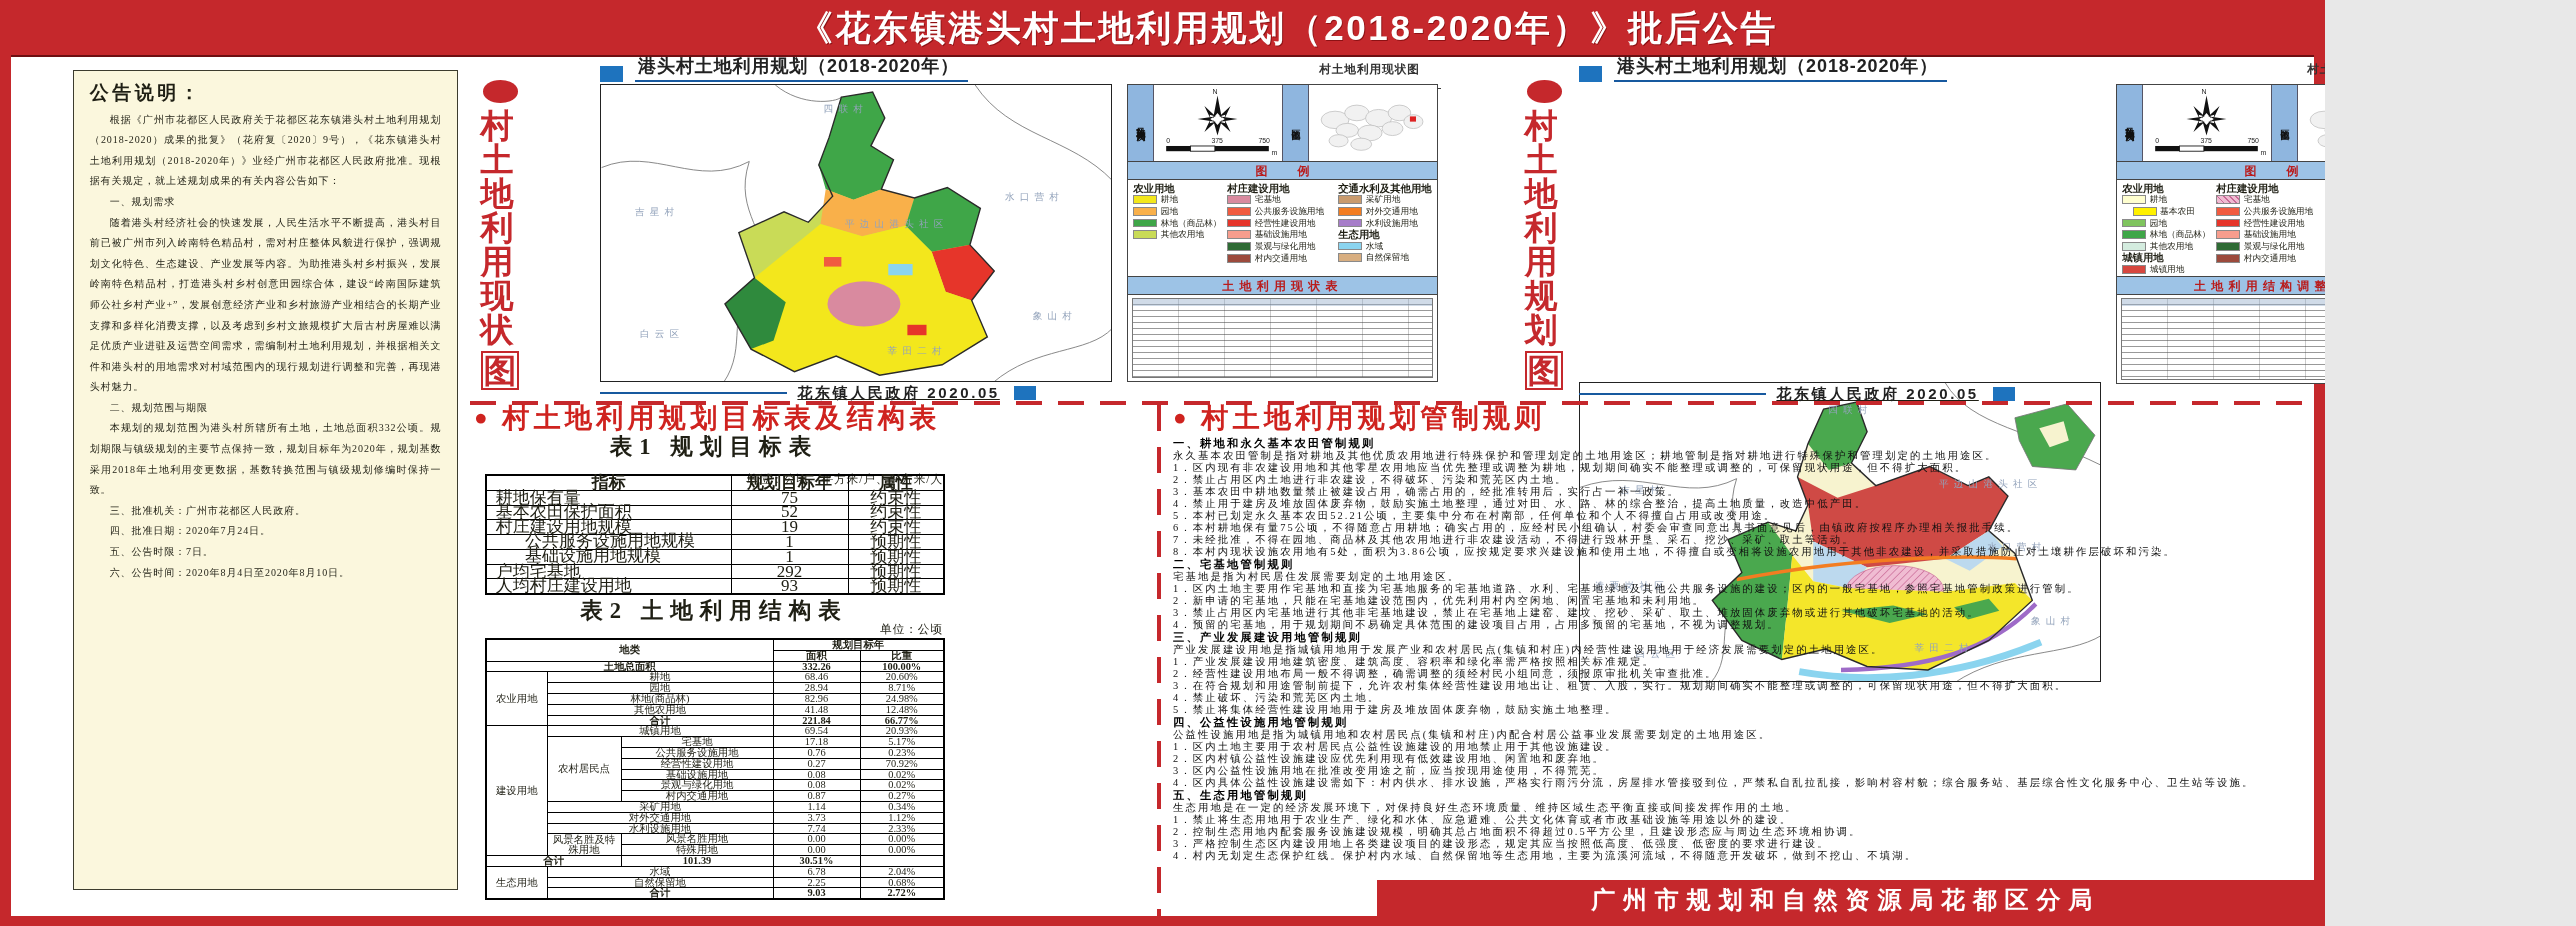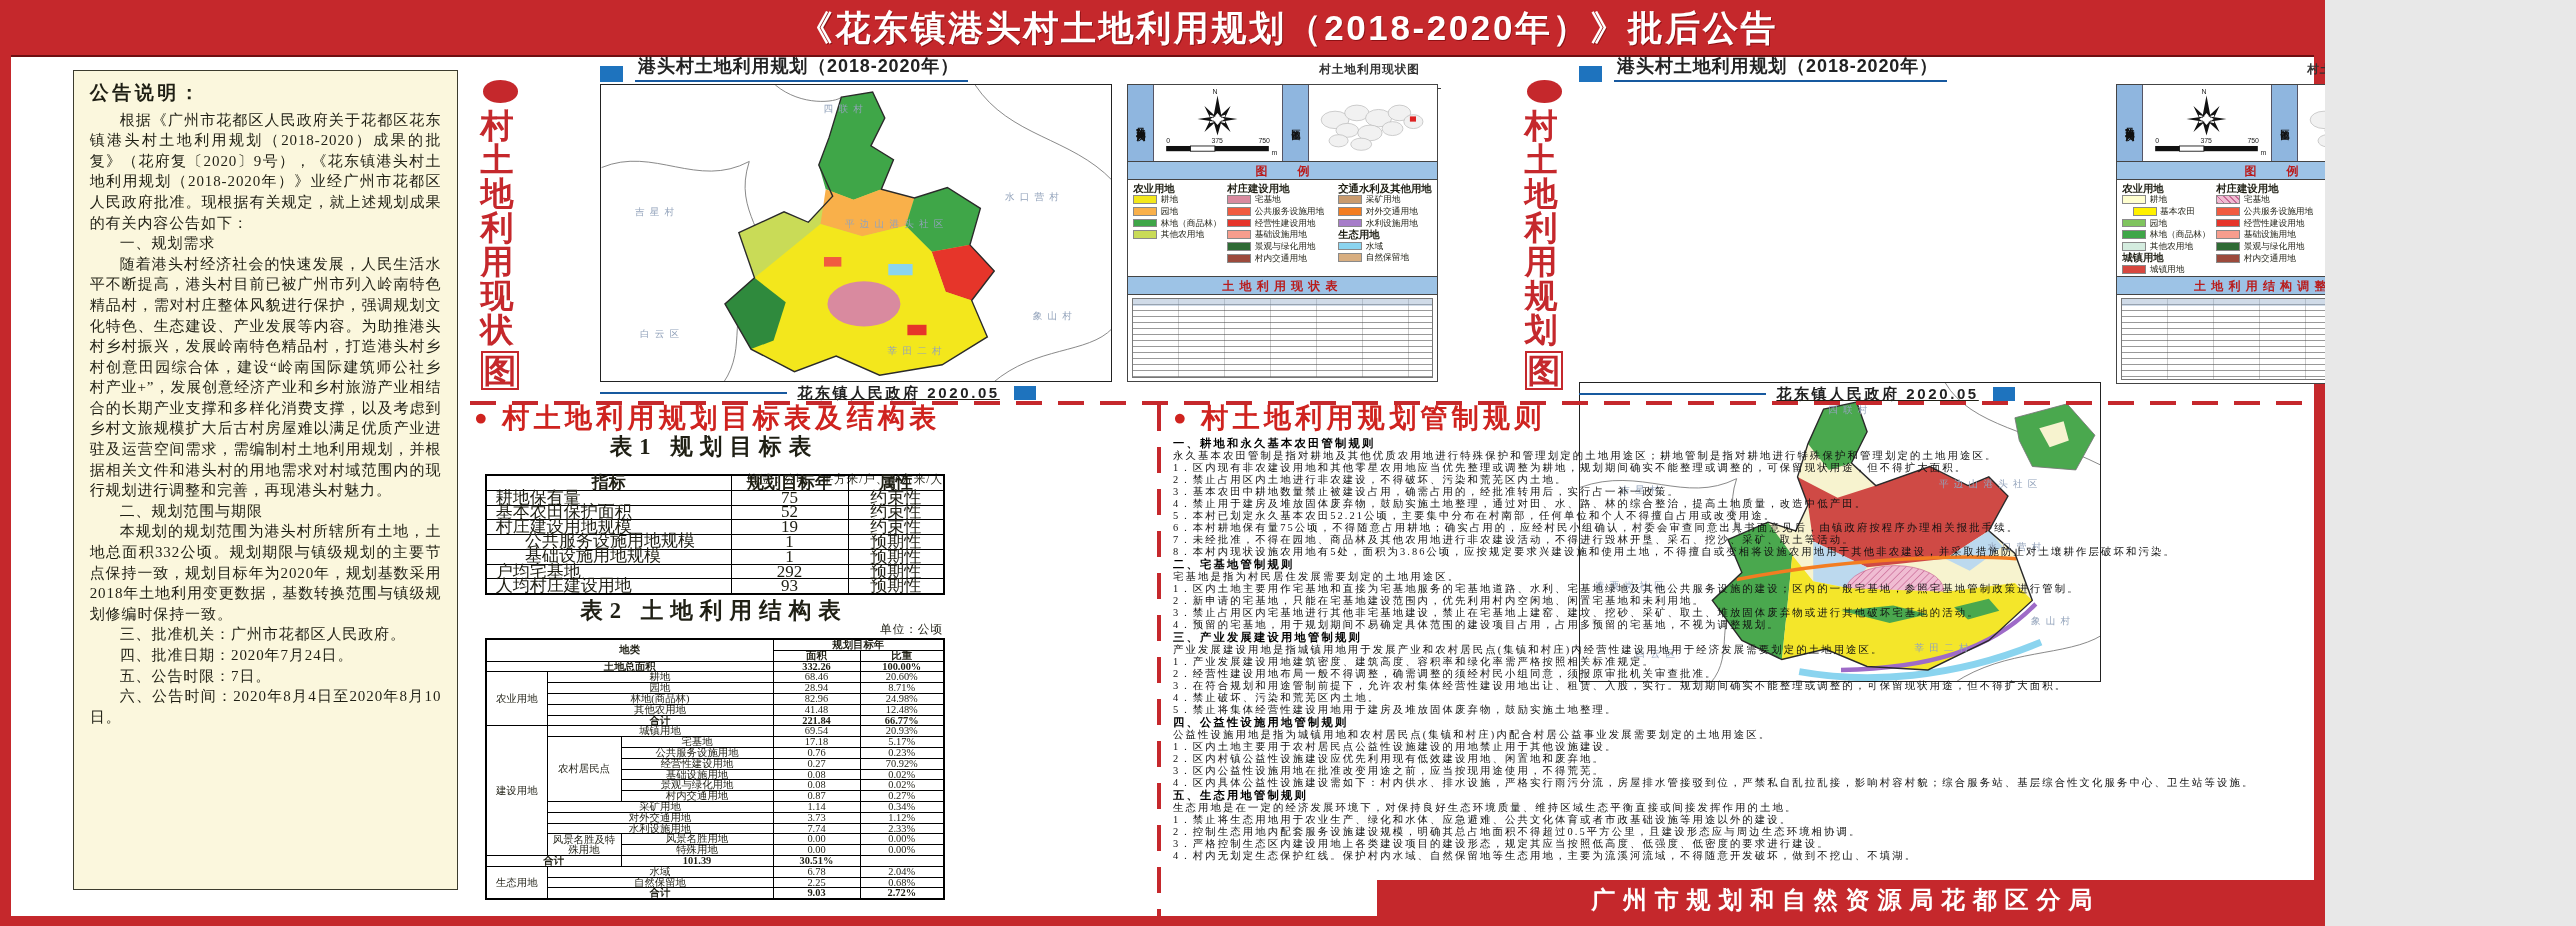--- a/index.html
+++ b/index.html
@@ -19,21 +19,21 @@
   .frame-l{left:0;top:0;width:11.3px;height:927px;background:var(--red);}
   .frame-r{right:0;top:0;width:11.3px;height:927px;background:var(--red);}
   .frame-b{left:0;bottom:0;width:2576px;height:11.3px;background:var(--red);}
   .agency{right:10.4px;bottom:7px;width:938px;height:40px;background:var(--red);
           display:flex;align-items:center;justify-content:center;}
   .agency span{color:#fff;font:bold 24px/1 "Liberation Sans","DejaVu Sans",sans-serif;letter-spacing:7.8px;}
   
   .notice{left:73px;top:70px;width:385px;height:820px;background:var(--cream);
           border:1.7px solid #3c3c2e;padding:10.4px 15.7px 8.7px 15.7px;overflow:hidden;}
   .notice .nh{font:bold 19px/1.3 "Liberation Sans","DejaVu Sans",sans-serif;letter-spacing:3.5px;margin-bottom:3.5px;}
-  .notice p{margin:0;font-size:15px;line-height:20.6px;letter-spacing:0.9px;text-align:justify;
+  .notice p{margin:0;font-size:10px;line-height:20.6px;letter-spacing:0.9px;text-align:justify;
             text-indent:2em;}
   
   .vlabel{width:50px;display:flex;flex-direction:column;align-items:center;}
   .vdot{width:35px;height:22.6px;border-radius:50%;background:var(--red);margin-bottom:6px;}
   .vchar{font:bold 33px/1.03 "Liberation Sans","DejaVu Sans",sans-serif;color:var(--red);}
   .vchar.vbox{border:2.6px solid var(--red);line-height:1;padding:0.9px 0.9px;margin-top:4.3px;}
   
   .trow{display:flex;align-items:flex-end;}
   .bluesq{width:22.6px;height:16.5px;background:var(--sq);margin-right:12px;flex:none;}
   .ptitle{font:bold 18px/1.2 "Liberation Sans","DejaVu Sans",sans-serif;color:#222;letter-spacing:0.9px;

